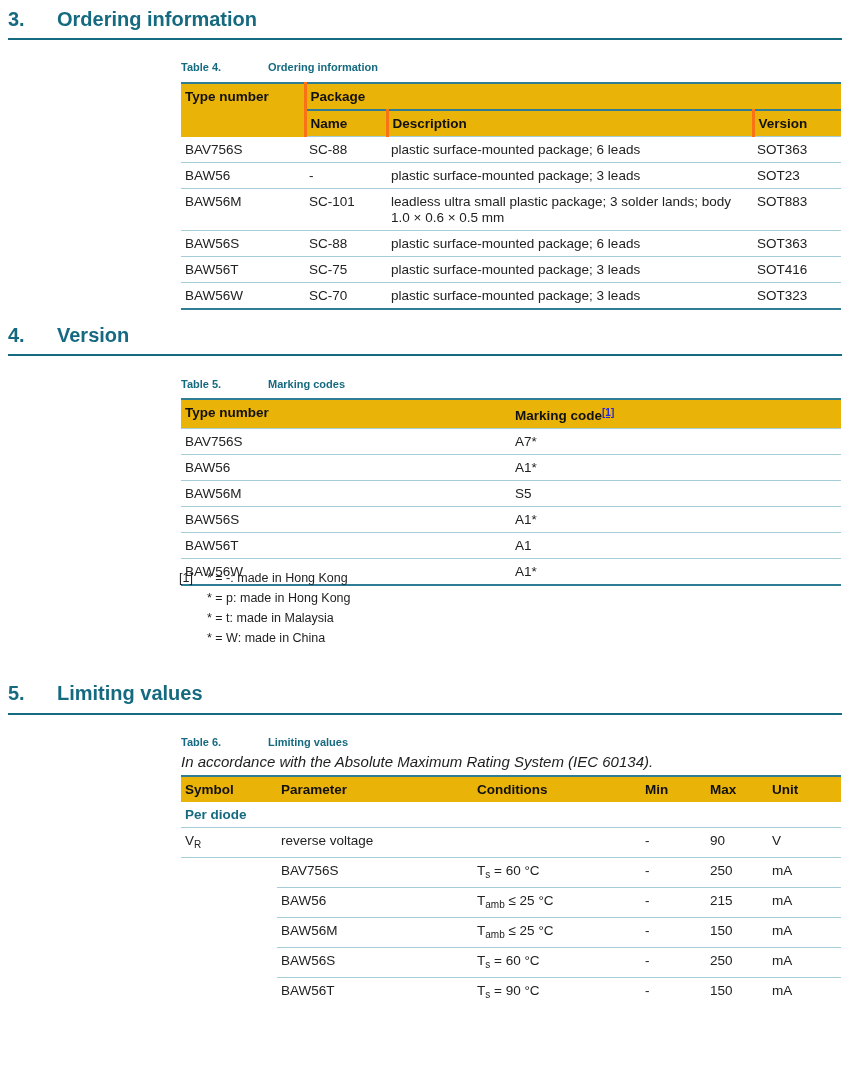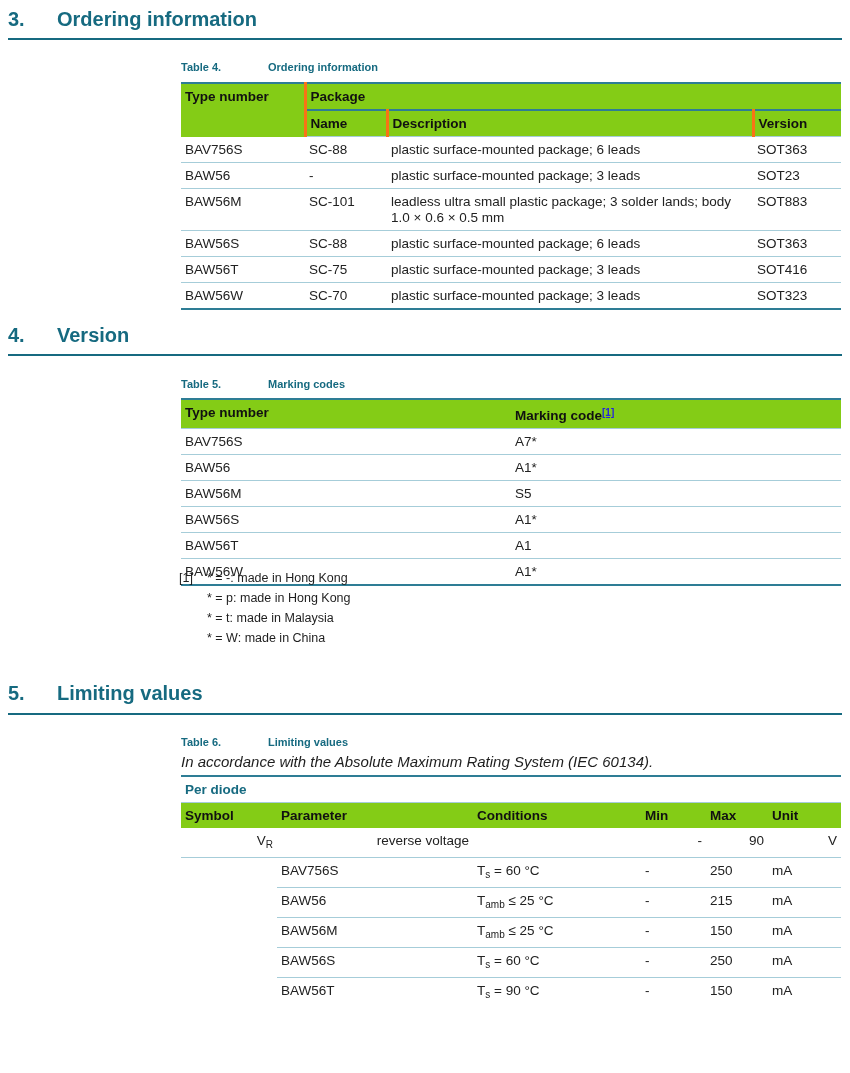--- a/index.html
+++ b/index.html
@@ -24,21 +24,21 @@
   .tsub { font-size:15px; font-style:italic; color:#1e1e1e; white-space:nowrap; }
 
   
   table.t {
     border-collapse:collapse; table-layout:fixed;
     width:660px;
     border-top:2px solid #2e7d95;
     font-size:13.5px; color:#222222;
   }
   table.t td { padding:5px 4px 4px 4px; vertical-align:top; line-height:16px; overflow:hidden; }
-  td.h { font-weight:bold; background:#84cc16; color:#111; }
+  td.h { font-weight:bold; background:#eab308; color:#111; }
   td.vb { border-left:3px solid #f97316; }
   td.pkg { border-bottom:2px solid #2e7d95; }
   tr.hdr2 td { border-bottom:1px solid #a6cdd9; }
   tr.r td { border-bottom:1px solid #a6cdd9; }
   tr.rlast td { border-bottom:2px solid #2e7d95; }
 
   
   td.group { color:#166a80; font-weight:bold; border-bottom:1px solid #a6cdd9; }
   tr.lv td { border-bottom:1px solid #a6cdd9; }
   tr.nob td { border-bottom:none; }
@@ -191,31 +191,31 @@
   <colgroup>
       <col style="width:96px">
       <col style="width:196px">
       <col style="width:168px">
       <col style="width:65px">
       <col style="width:62px">
       <col style="width:73px">
     </colgroup>
   <tbody>
   <tr style="height:25px;">
-    <td class="group" colspan="6">Per diode</td>
-  </tr>
-  <tr style="height:25px;">
     <td class="h">Symbol</td>
     <td class="h">Parameter</td>
     <td class="h">Conditions</td>
     <td class="h">Min</td>
     <td class="h">Max</td>
     <td class="h">Unit</td>
   </tr>
-  <tr class="lv" style="height:25px;text-align:right;">
+  <tr style="height:25px;">
+    <td class="group" colspan="6">Per diode</td>
+  </tr>
+  <tr class="lv" style="height:25px;">
     <td><span>V</span><span class="sub">R</span></td>
     <td>reverse voltage</td>
     <td></td>
     <td>-</td>
     <td>90</td>
     <td>V</td>
   </tr>
   <tr class="subr" style="height:25px;">
     <td class="spacer"></td>
     <td class="sublabel">BAV756S</td>

